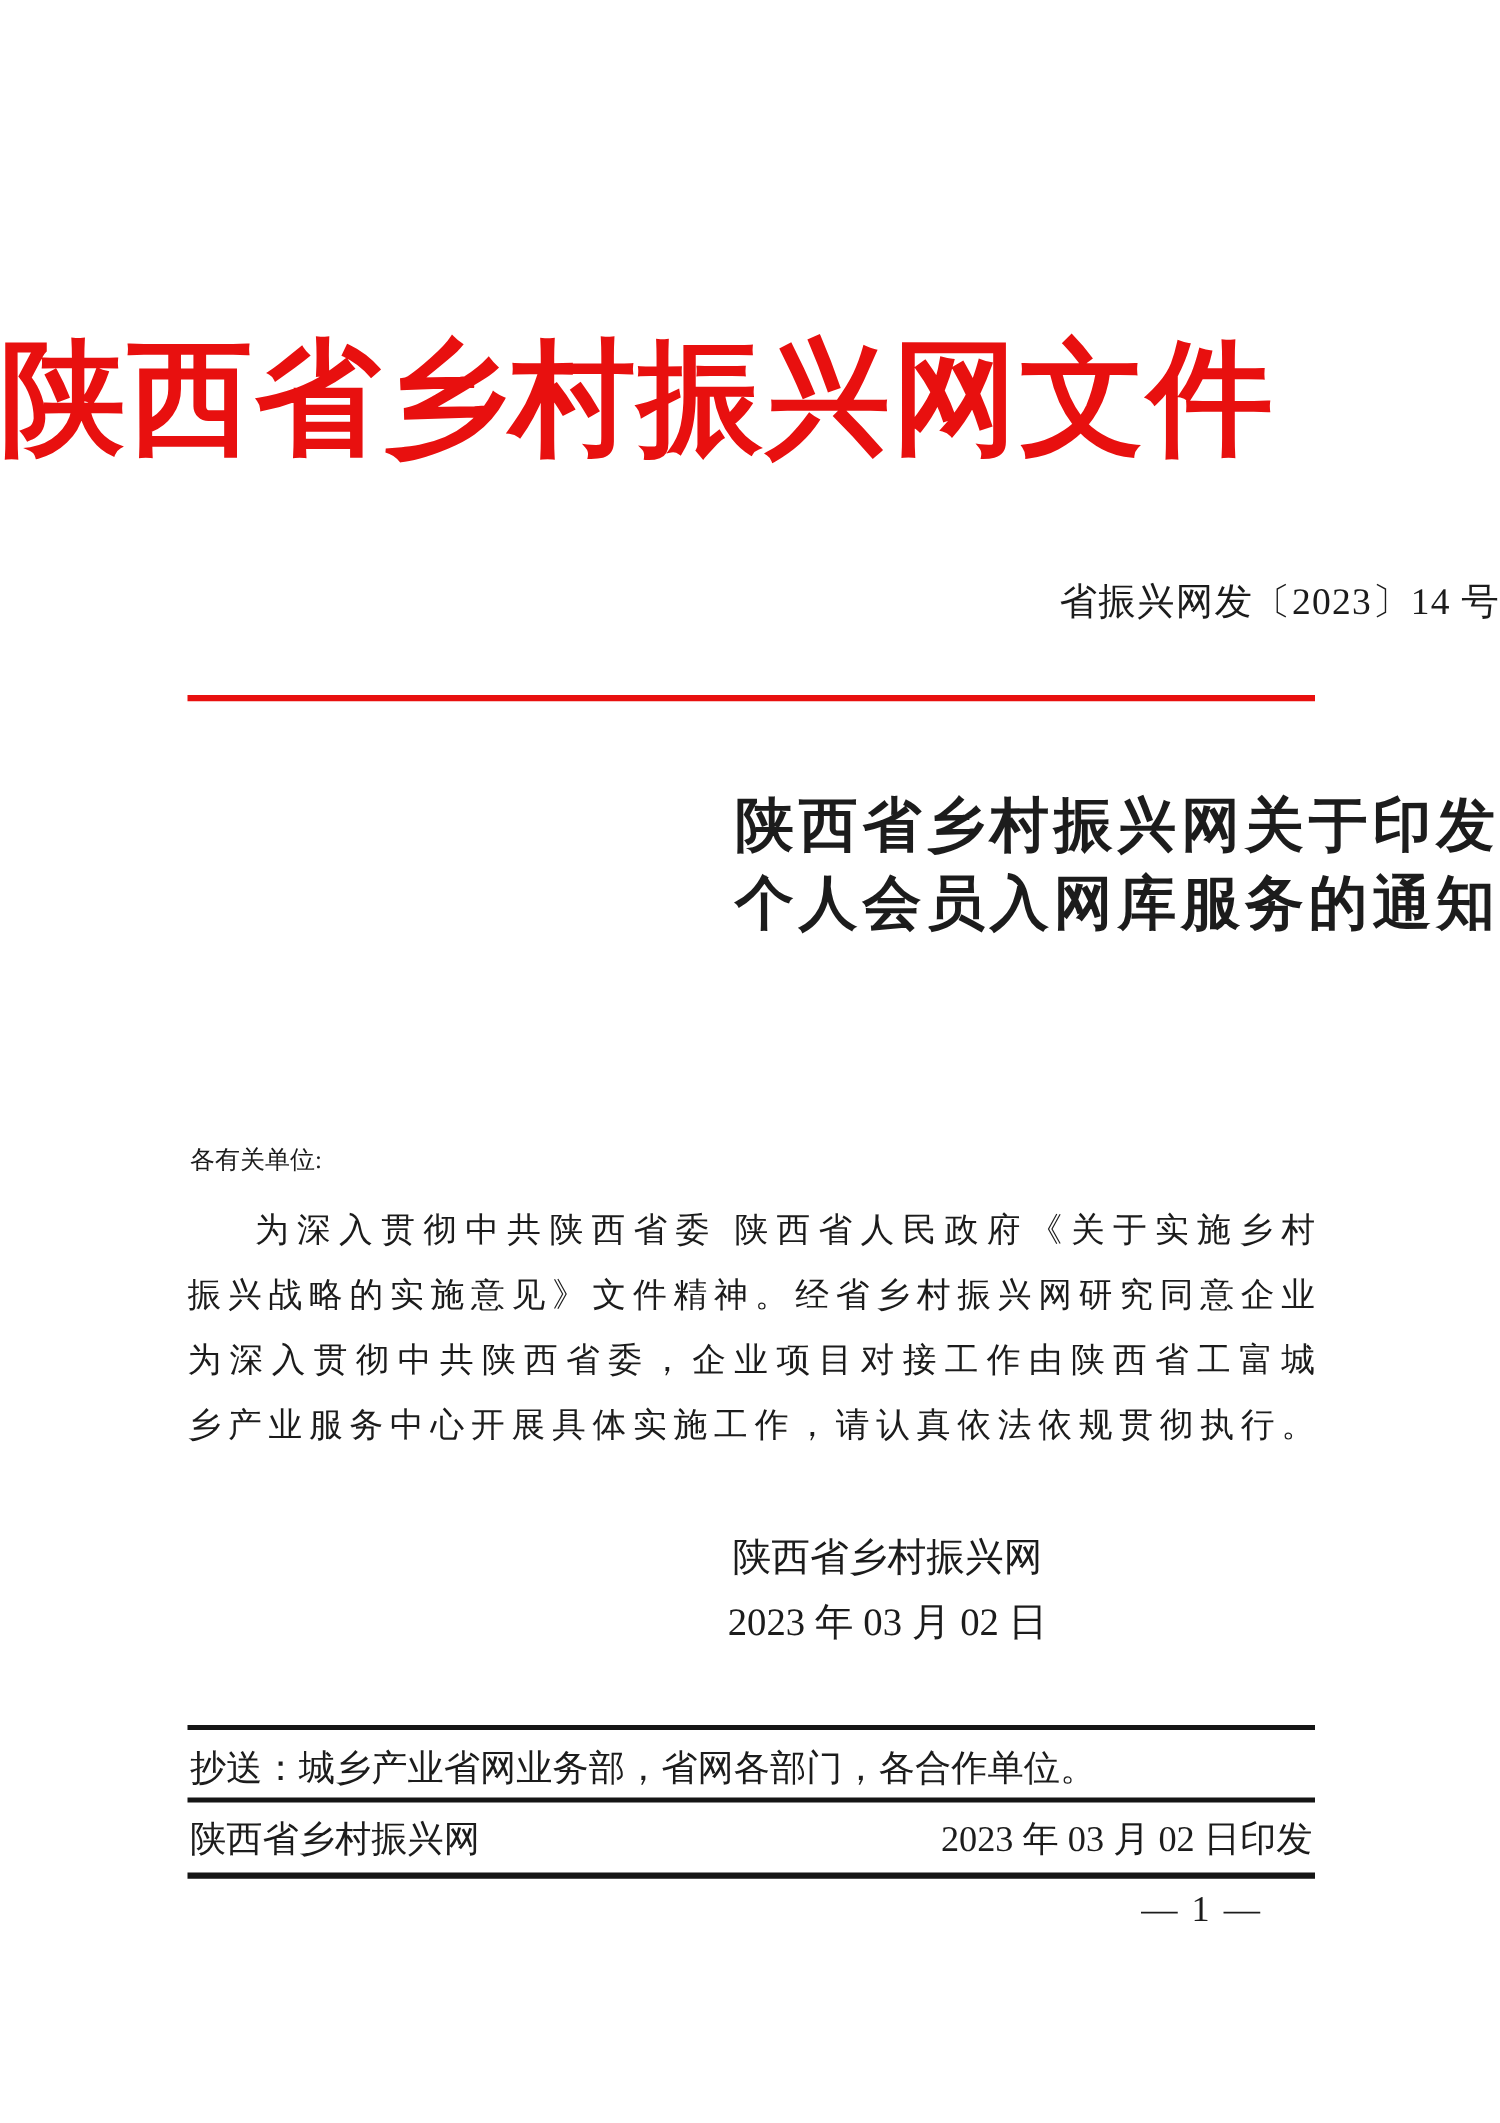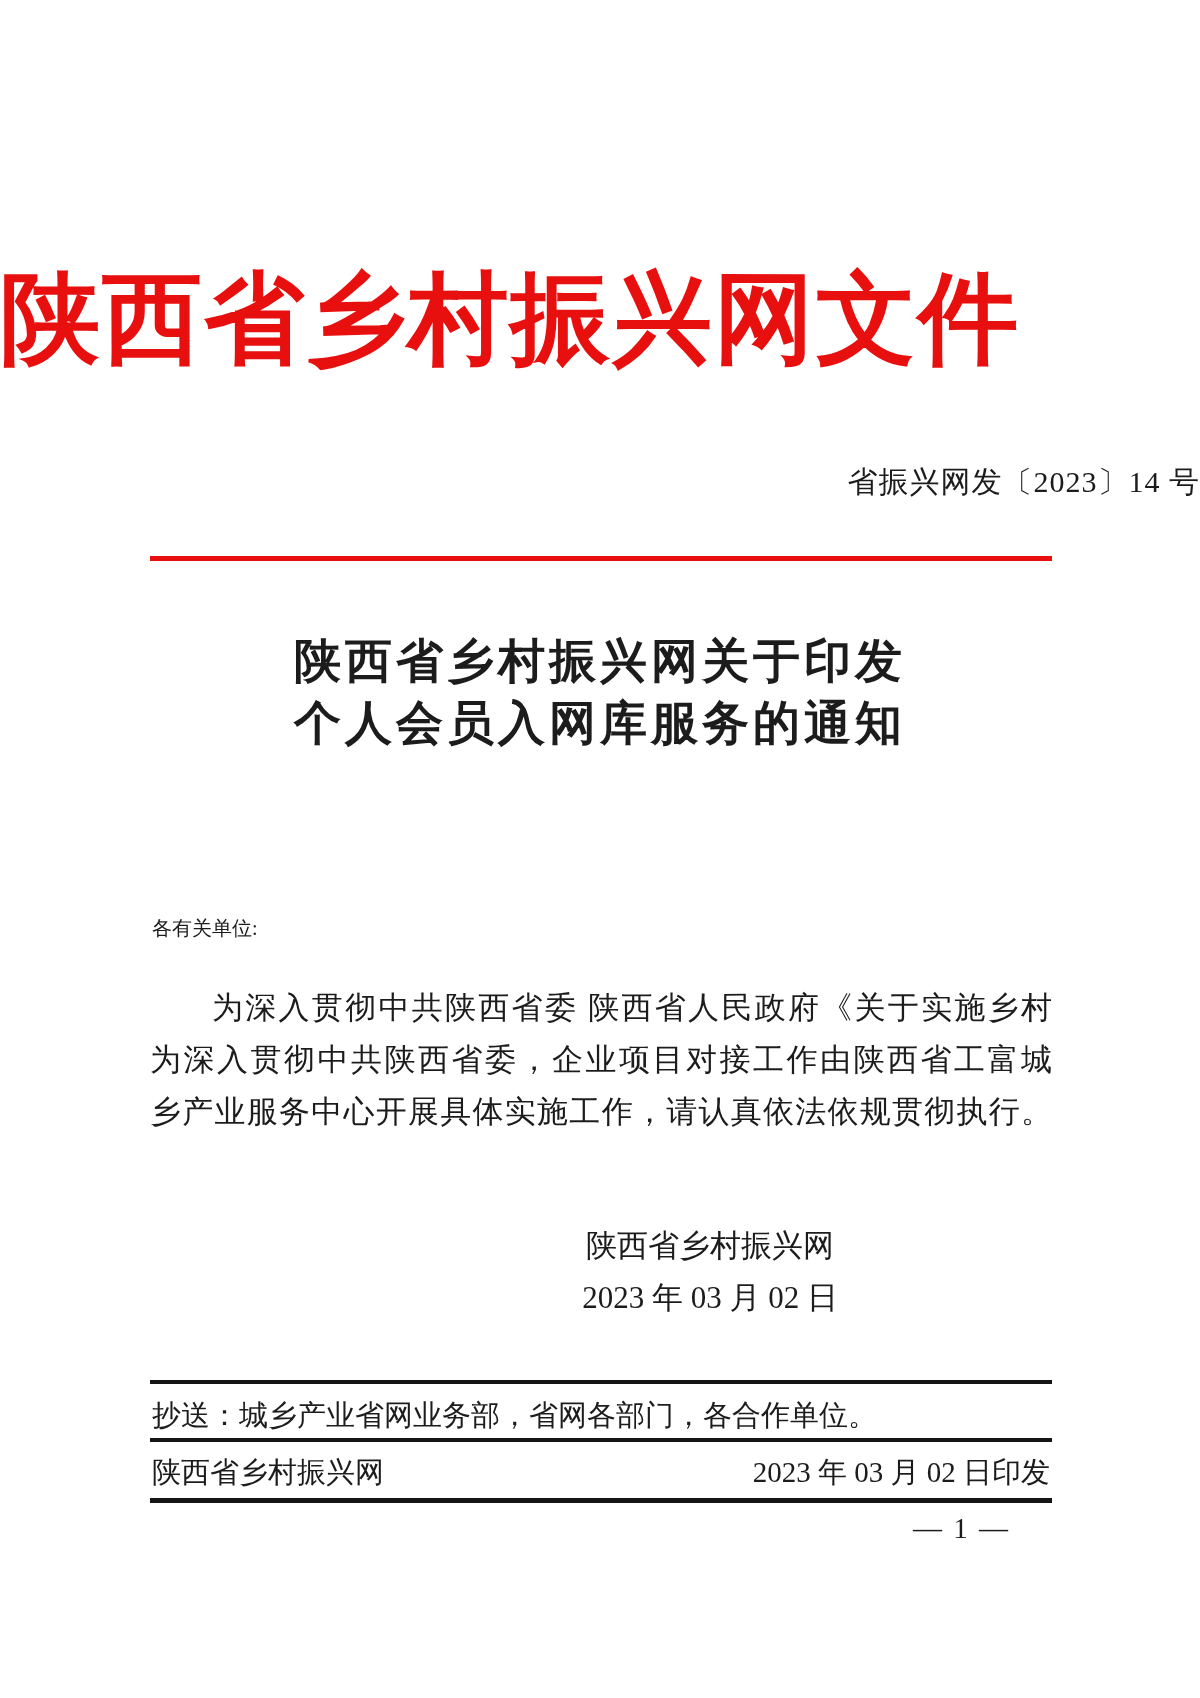--- a/index.html
+++ b/index.html
@@ -32,33 +32,32 @@
     letter-spacing:1px;
   }
   .red-rule{
     position:absolute;top:556px;left:150px;
     width:902px;height:5px;
     background:var(--accent);
   }
   
   .doc-title{
     position:absolute;top:630px;left:0;width:100%;
-    text-align:center;
+    text-align:right;
     font-size:47px;font-weight:bold;
     line-height:62px;letter-spacing:4px;
   }
   
   .salutation{
     position:absolute;top:906px;left:152px;
     font-size:20px;line-height:44px;
   }
   .paragraph{
     position:absolute;top:958px;left:150px;width:902px;
-    font-size:31px;
-    margin-top:24px;
+    font-size:27px;
   }
   .para-line{
     line-height:52px;
     text-align:justify;
     text-align-last:justify;
     white-space:nowrap;
   }
   .para-line.indent{text-indent:2em;}
   
   .signature{
@@ -102,20 +101,21 @@
 
   <div class="doc-title">
     <div>陕西省乡村振兴网关于印发</div>
     <div>个人会员入网库服务的通知</div>
   </div>
 
   <div class="salutation">各有关单位:</div>
 
   <div class="paragraph">
     <div class="para-line indent">为深入贯彻中共陕西省委 陕西省人民政府《关于实施乡村</div>
+    <div class="para-line">振兴战略的实施意见》文件精神。经省乡村振兴网研究同意企业</div>
     <div class="para-line">为深入贯彻中共陕西省委，企业项目对接工作由陕西省工富城</div>
     <div class="para-line">乡产业服务中心开展具体实施工作，请认真依法依规贯彻执行。</div>
   </div>
 
   <div class="signature">
     <div>陕西省乡村振兴网</div>
     <div>2023 年 03 月 02 日</div>
   </div>
 
   <div class="hr hr-1"></div>

